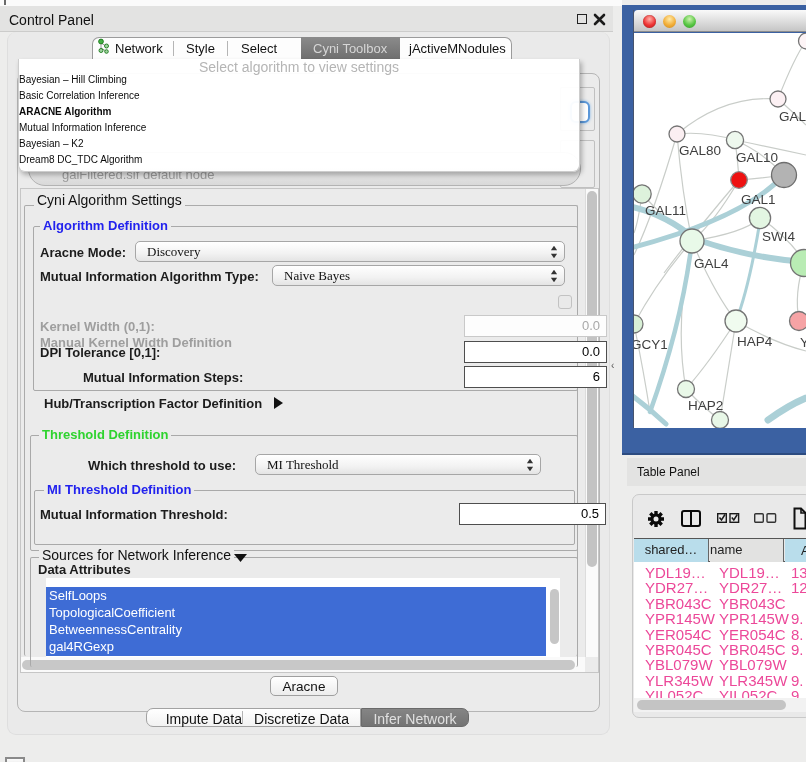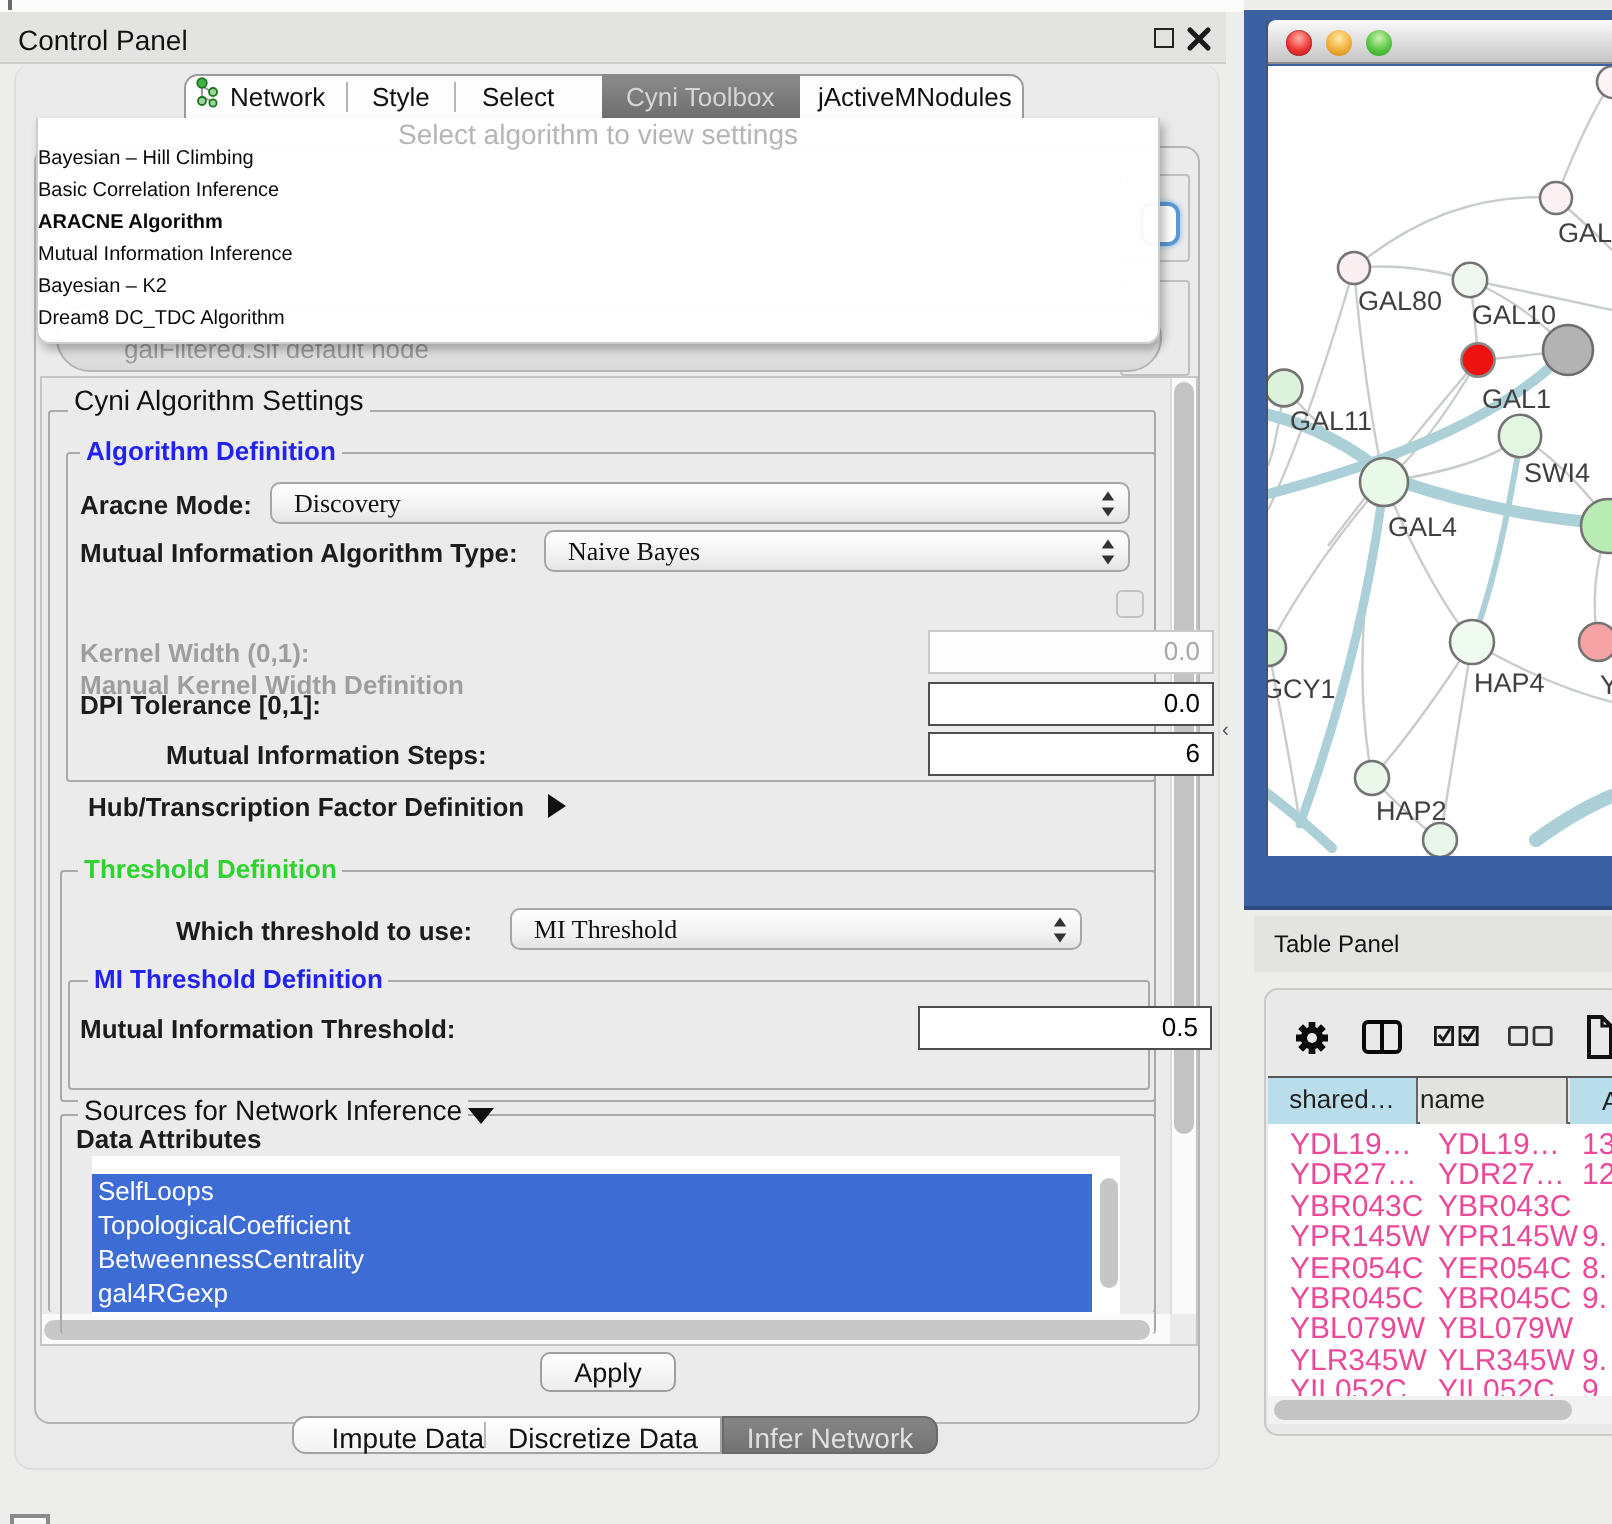--- a/index.html
+++ b/index.html
@@ -138,21 +138,21 @@
 
 <div class="abs" style="left:46px;top:578px;width:514px;height:79px;background:#fff;"></div>
 <div class="abs" style="left:46px;top:587px;width:500px;height:68.6px;background:#3e6cd5;"></div>
 <div class="abs" style="left:49px;top:587px;font-size:13px;color:#fff;line-height:17.15px;">SelfLoops<br>TopologicalCoefficient<br>BetweennessCentrality<br>gal4RGexp</div>
 <div class="abs" style="left:550px;top:589px;width:9px;height:55px;background:#c6c6c6;border-radius:4.5px;"></div>
 
 <div class="abs" style="left:18px;top:59px;width:562px;height:113px;background:rgba(255,255,255,0.96);border:1px solid #cdcdcd;border-top:none;border-radius:0 0 7px 7px;box-shadow:2px 3px 5px rgba(0,0,0,0.28);"></div>
 <div class="abs" style="left:18px;top:59px;width:562px;height:14px;text-align:center;font-size:14px;color:#b5b5b5;">Select algorithm to view settings</div>
 <div class="abs" style="left:19px;top:72px;font-size:10px;color:#0a0a0a;line-height:16px;white-space:nowrap;">Bayesian – Hill Climbing<br>Basic Correlation Inference<br><b>ARACNE Algorithm</b><br>Mutual Information Inference<br>Bayesian – K2<br>Dream8 DC_TDC Algorithm</div>
 
-<div class="abs" style="left:270px;top:676px;width:68px;height:20px;background:linear-gradient(#ffffff,#ececec);border:1px solid #9f9f9f;border-radius:5px;text-align:center;font-size:13.5px;line-height:19px;color:#111;">Apply</div>
+<div class="abs" style="left:270px;top:676px;width:68px;height:20px;background:linear-gradient(#ffffff,#ececec);border:1px solid #9f9f9f;border-radius:5px;text-align:center;font-size:13.5px;line-height:19px;color:#111;">Aracne</div>
 
 <div class="abs" style="left:146px;top:708px;width:215px;height:19px;background:linear-gradient(#ffffff,#f2f2f2);border:1px solid #a2a2a2;border-radius:7px 0 0 7px;"></div>
 <div class="abs" style="left:242px;top:711px;width:1px;height:13px;background:#b5b5b5;"></div>
 <div class="abs" style="left:361px;top:708px;width:108px;height:19px;background:linear-gradient(#858585,#737373);border:1px solid #6a6a6a;border-radius:0 7px 7px 0;"></div>
 <div class="abs" style="left:146px;top:711px;width:96px;text-align:right;font-size:14px;color:#111;">Impute Data</div>
 <div class="abs" style="left:242px;top:711px;width:119px;text-align:center;font-size:14px;color:#111;">Discretize Data</div>
 <div class="abs" style="left:361px;top:711px;width:108px;text-align:center;font-size:14px;color:#e0e0e0;">Infer Network</div>
 
 <div class="abs" style="left:5px;top:757px;width:20px;height:10px;background:linear-gradient(#fcfcfc,#e8e8e8);border:2px solid #8a8a8a;"></div>
 

